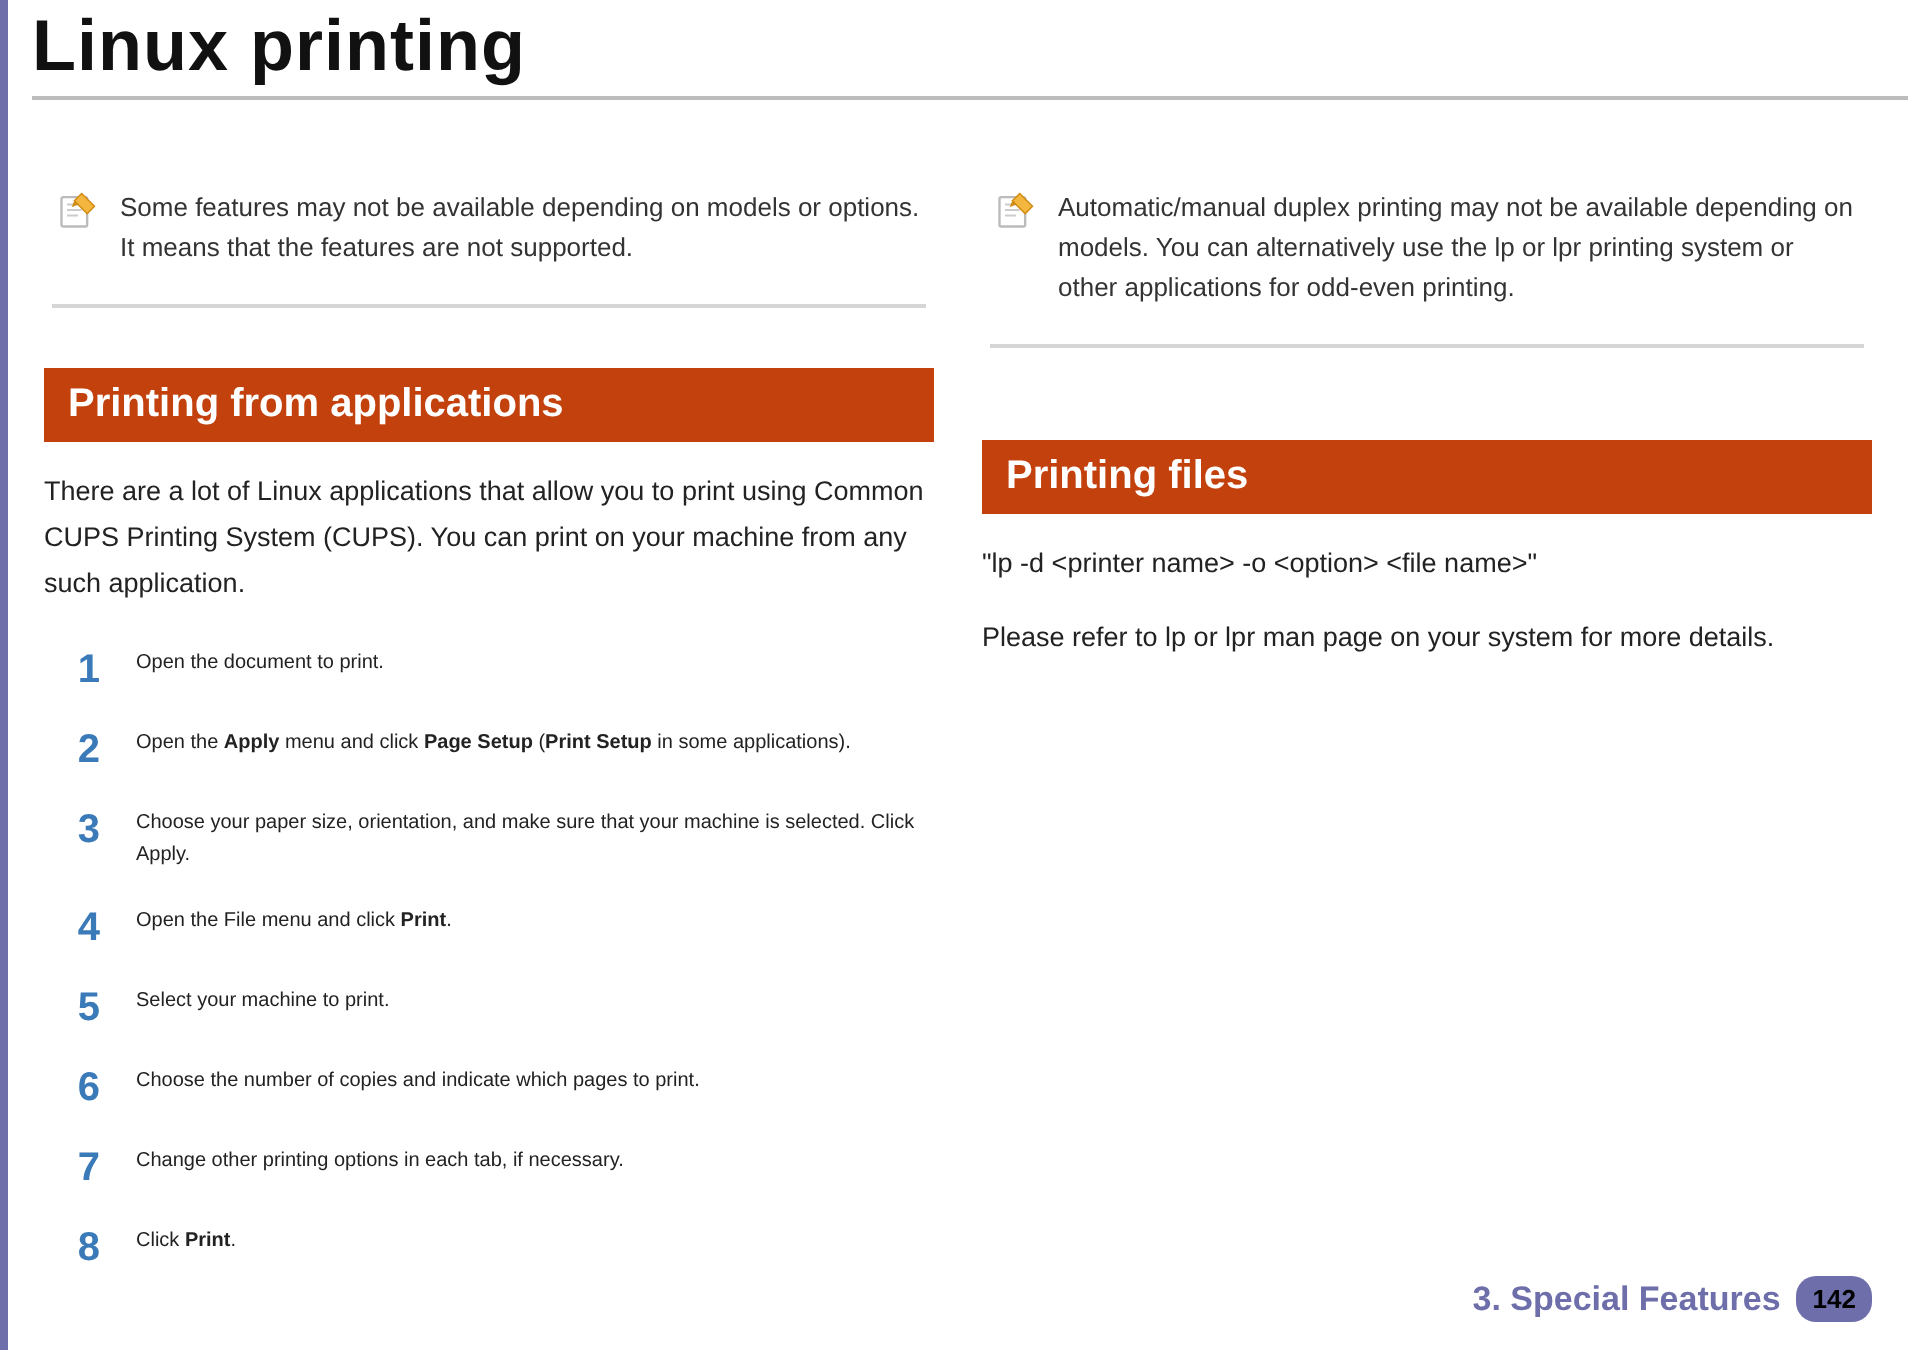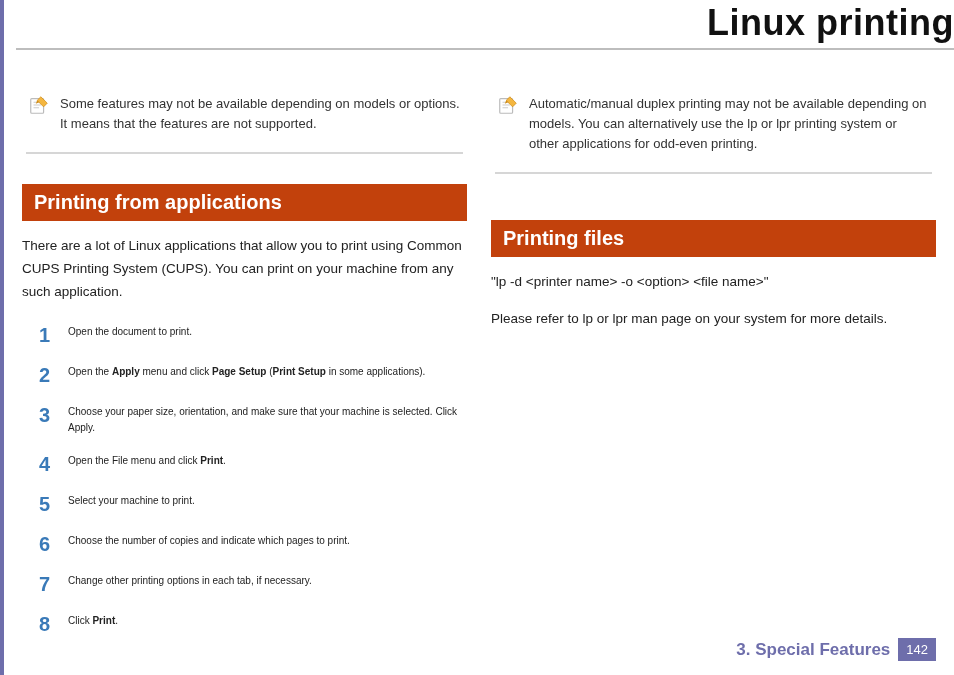--- a/index.html
+++ b/index.html
@@ -1,36 +1,36 @@
 <!DOCTYPE html>
 <html><head>
 <meta charset="utf-8">
 <style>
   * { box-sizing: border-box; margin: 0; padding: 0; }
   html, body { width: 954px; height: 675px; background: #fff; font-family: "Segoe UI", "Myriad Pro", Arial, sans-serif; color: #222; }
   .page { position: relative; width: 954px; height: 675px; border-left: 4px solid #6e6eab; }
   .title-wrap { padding: 0 0 0 12px; }
-  .title { font-size: 36px; font-weight: 700; color: #111; letter-spacing: 0.5px; padding-top: 2px; text-align: right; }
+  .title { font-size: 36px; font-weight: 700; color: #111; letter-spacing: 0.5px; padding-top: 2px; }
   .title-rule { height: 2px; background: #bdbdbd; margin-top: 4px; }
   .cols { display: flex; gap: 24px; padding: 28px 18px 0 18px; }
   .col { flex: 1 1 0; min-width: 0; margin-top: 16px; }
   .note { display: flex; gap: 10px; padding: 0 6px 14px 6px; }
   .note-icon { width: 22px; height: 22px; flex: 0 0 22px; }
   .note-text { font-size: 13px; line-height: 1.55; color: #333; }
   .note-rule { height: 2px; background: linear-gradient(to right, #d6d6d6, #d6d6d6); margin: 4px 4px 0 4px; }
   .sec-head { background: #c2410c; color: #fff; font-weight: 700; font-size: 20px; padding: 7px 12px; margin-top: 30px; }
   .body-p { font-size: 13.5px; line-height: 1.7; margin-top: 14px; color: #222; }
   .steps { margin-top: 20px; padding-left: 10px; }
   .step { display: flex; gap: 18px; margin-bottom: 18px; }
   .step-num { font-size: 20px; font-weight: 700; color: #3a7ab8; width: 18px; text-align: right; line-height: 1.1; }
   .step-text { font-size: 10px; line-height: 1.55; flex: 1; }
   b { font-weight: 700; }
   .footer { position: absolute; right: 18px; bottom: 14px; display: flex; align-items: center; gap: 8px; }
   .footer-text { color: #6e6eab; font-weight: 700; font-size: 17px; }
-  .page-badge { background: #6e6eab; color: #ffffff; font-weight: 400; font-size: 13px; padding: 4px 8px; }
+  .page-badge { background: #6e6eab; color: #000000; font-weight: 700; font-size: 13px; padding: 4px 8px; border-radius: 10px; }
 </style>
 </head>
 <body>
 
 <div class="page">
 
   <div class="title-wrap">
     <div class="title">Linux printing</div>
     <div class="title-rule"></div>
   </div>

